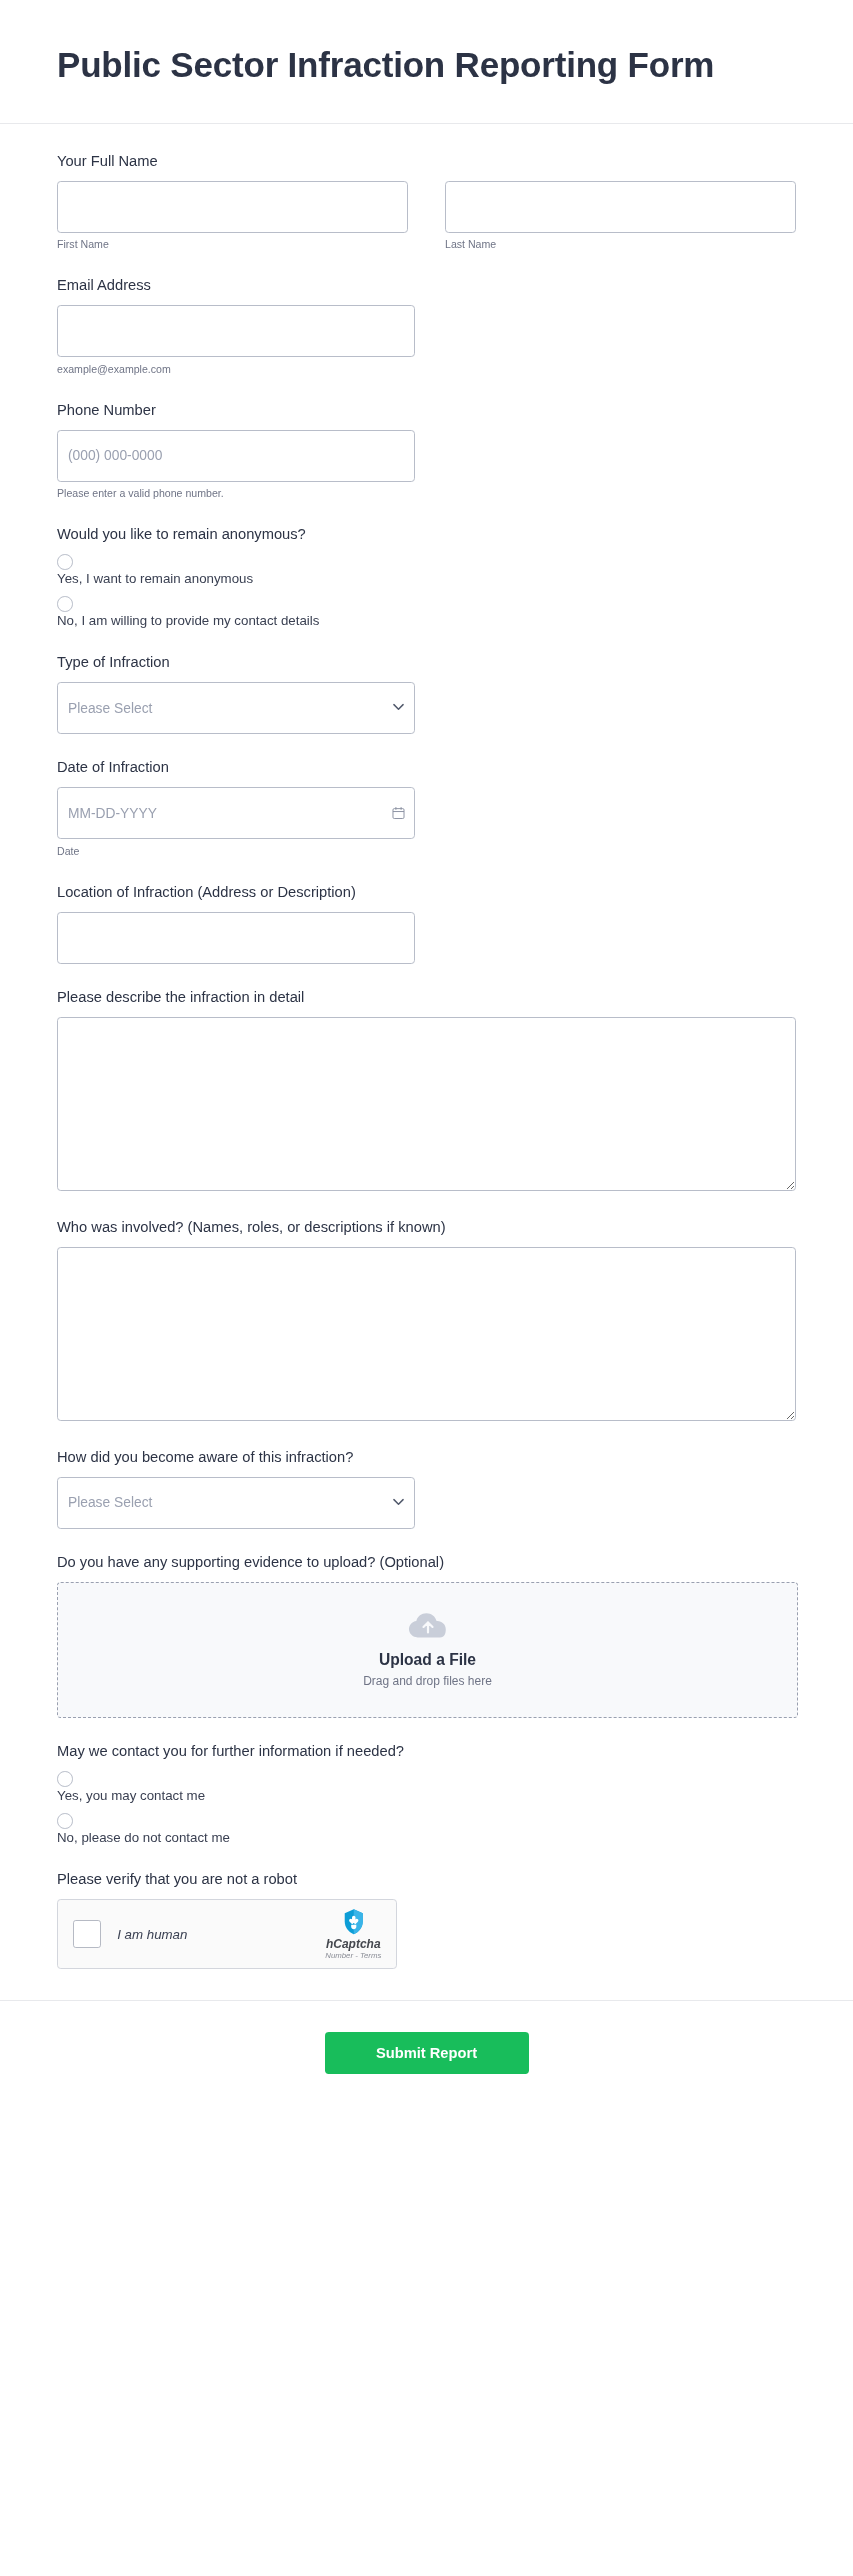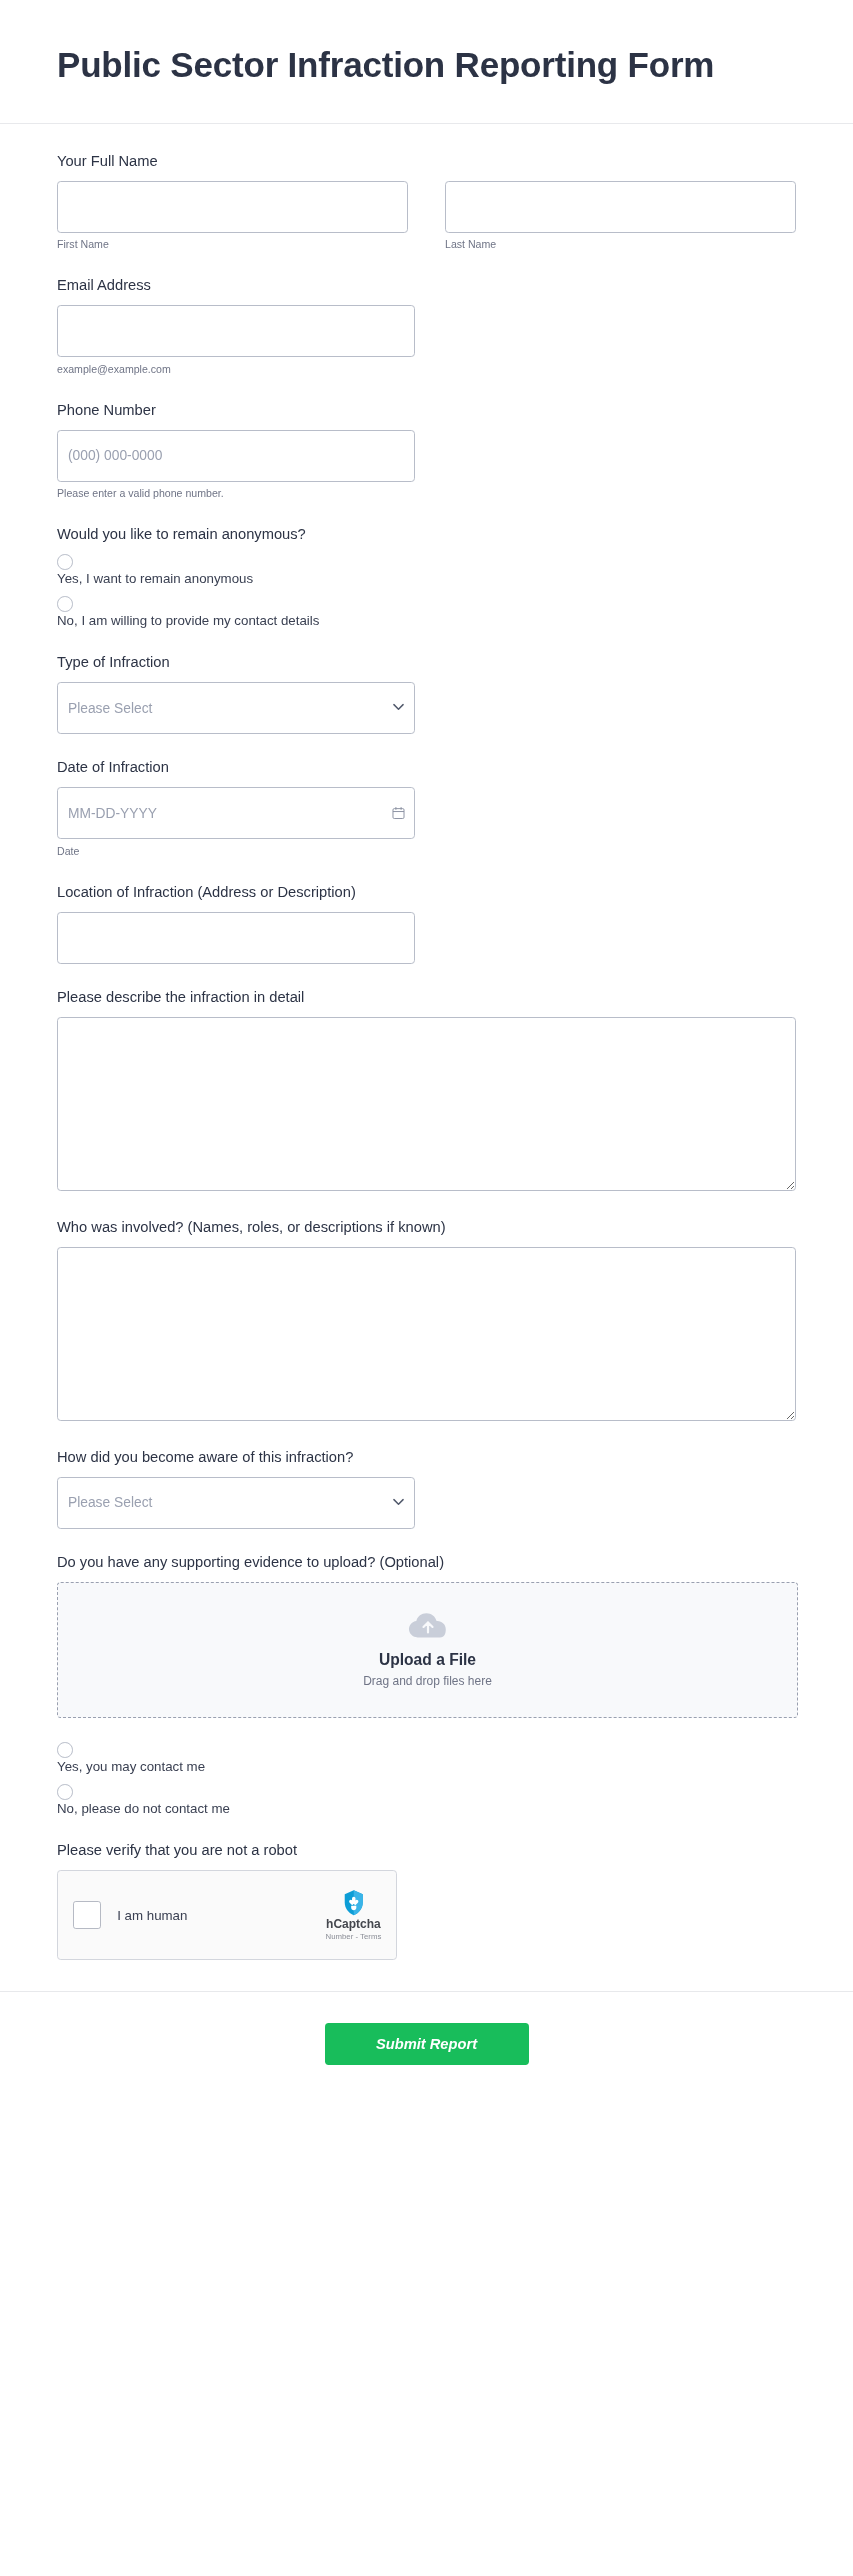--- a/index.html
+++ b/index.html
@@ -195,29 +195,30 @@
     color: #2c3345;
   }
   .upload-hint {
     font-size: 12px;
     color: #6f7486;
   }
 
   
   .captcha {
     width: 340px;
-    height: 90px;
+    height: 70px;
     border: 0.9px solid #d3d6dd;
     border-radius: 3.7px;
     background: #fafafa;
     display: flex;
     align-items: center;
     padding: 0 14.7px;
     box-sizing: border-box;
     justify-content: space-between;
+    font-style: italic;
   }
   .captcha-left {
     display: flex;
     align-items: center;
   }
   .captcha-box {
     width: 26px;
     height: 26px;
     border: 0.9px solid #b6bac4;
     border-radius: 2.8px;
@@ -260,21 +261,20 @@
     font-family: "Liberation Sans", sans-serif;
     background: #18bd5b;
     color: #ffffff;
     border: none;
     border-radius: 3.7px;
     font-size: 14.7px;
     font-weight: bold;
     padding: 13px 33px;
     cursor: pointer;
     min-width: 204px;
-    font-style: italic;
   }
 </style>
 </head>
 <body>
 
 <div class="page">
 
   <div class="form-header">
     <h1 class="form-title">Public Sector Infraction Reporting Form</h1>
   </div>
@@ -391,20 +391,21 @@
             <path d="M36.2 28H11.5C6.25 28 2 23.9 2 18.85c0-4.6 3.52-8.4 8.1-9.05C11.4 4.9 15.9 1.5 21.2 1.5c5.5 0 10.1 3.65 11.25 8.55.3-.04.6-.06.9-.06 5.1 0 9.25 4.02 9.25 9S41.3 28 36.2 28z" fill="#c9ced9"></path>
             <path d="M23 22.5V11.5M23 11.5l-5 5M23 11.5l5 5" stroke="#f8f9fb" stroke-width="2.4" stroke-linecap="round" stroke-linejoin="round"></path>
           </svg>
         </span>
         <div class="upload-title">Upload a File</div>
         <div class="upload-hint">Drag and drop files here</div>
       </div>
     </div>
 
     <div class="field">
+      <span class="field-label">May we contact you for further information if needed?</span>
       <div class="radio-row">
         <span class="radio-circle"></span>
         <span class="radio-text">Yes, you may contact me</span>
       </div>
       <div class="radio-row">
         <span class="radio-circle"></span>
         <span class="radio-text">No, please do not contact me</span>
       </div>
     </div>
 

